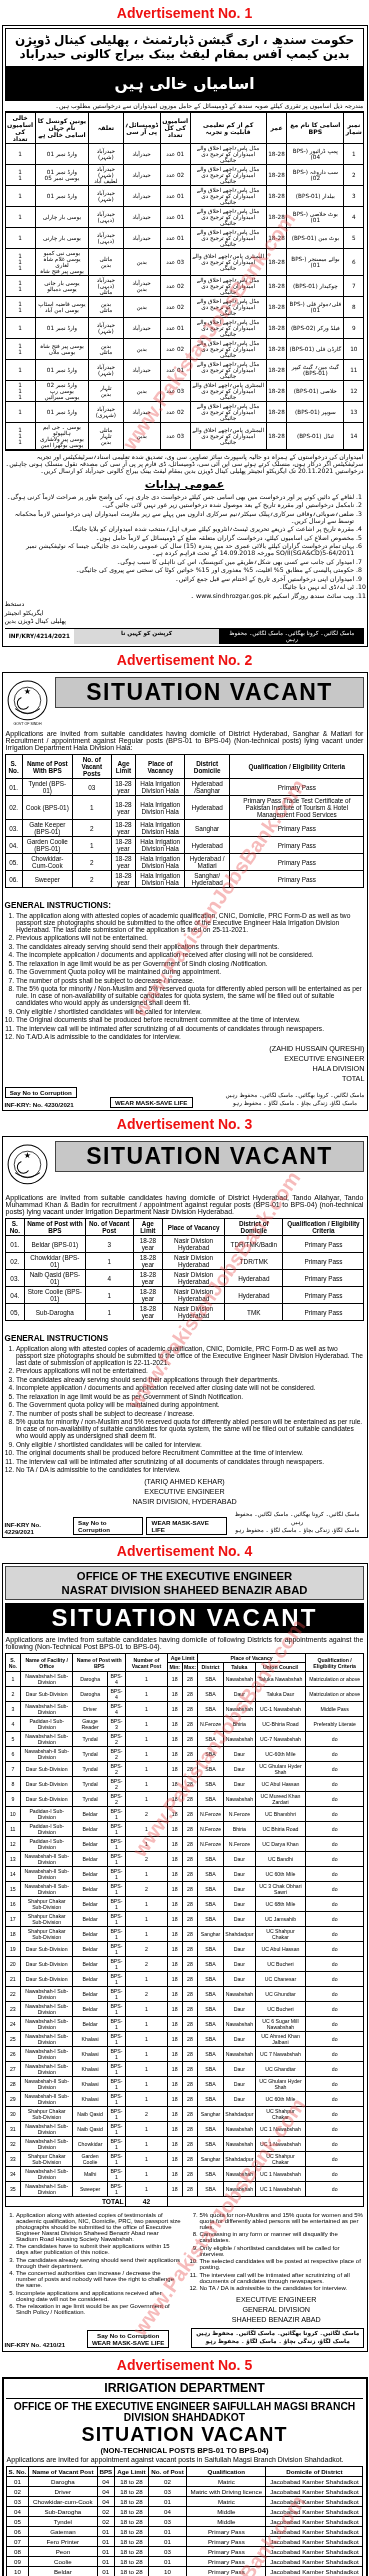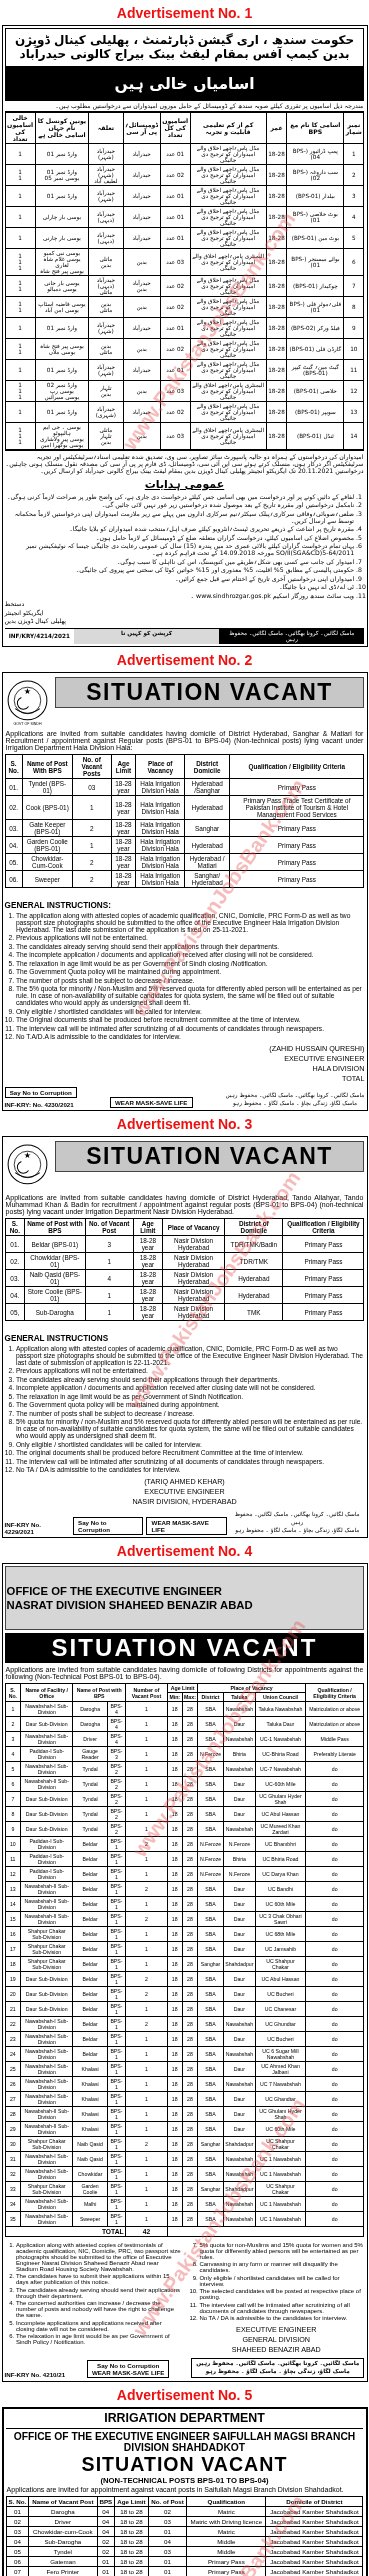--- a/index.html
+++ b/index.html
@@ -42,21 +42,21 @@
   .sv-bar{background:#c7c7c7;border:1px solid #444;text-align:center;font-weight:bold;font-size:23px;letter-spacing:1.5px;margin-top:2.1px;padding:1px 0;}
   .intro{font-size:7px;text-align:justify;padding:3.1px 1px;}
   .t-en{font-size:6.4px;}
   .gi-title{font-weight:bold;font-size:8.2px;margin:13px 0 1px;}
   .gi{font-size:6.7px;}
   .sig-en{text-align:right;font-weight:normal;font-size:7.2px;line-height:1.35;margin-top:4.1px;}
   .boxed{border:1px solid #000;padding:1px 4.1px;font-weight:bold;display:inline-block;font-size:6.2px;}
   .foot-flex{display:flex;justify-content:space-between;align-items:flex-end;margin-top:4.1px;gap:3.1px;font-size:6.2px;}
   .urdu-mask{font-size:5.7px;text-align:center;line-height:1.4;}
   
-  .office-bar2{background:#d6d6d6;border:1px solid #444;font-weight:bold;font-size:11.3px;padding:17px 1px;line-height:1.25;}
+  .office-bar2{background:#d6d6d6;border:1px solid #444;text-align:center;font-weight:bold;font-size:11.3px;padding:2px 1px;line-height:1.25;}
   .sv-black{background:#000;color:#fff;text-align:center;font-weight:bold;font-size:24px;letter-spacing:2.1px;margin-top:2.6px;padding:1px 0;}
   .t-ad4{font-size:5.2px;}
   .t-ad4 th{font-size:5.2px;}
   .total-row td{font-weight:bold;font-size:6.7px;}
   .cols2{display:flex;gap:7.2px;margin-top:3.1px;}
   .cols2 > div{flex:1;}
   .gi-sm{font-size:6px;}
   
   .center-b{text-align:center;font-weight:bold;}
   .ad5-gov{font-size:12.4px;line-height:1.2;}

